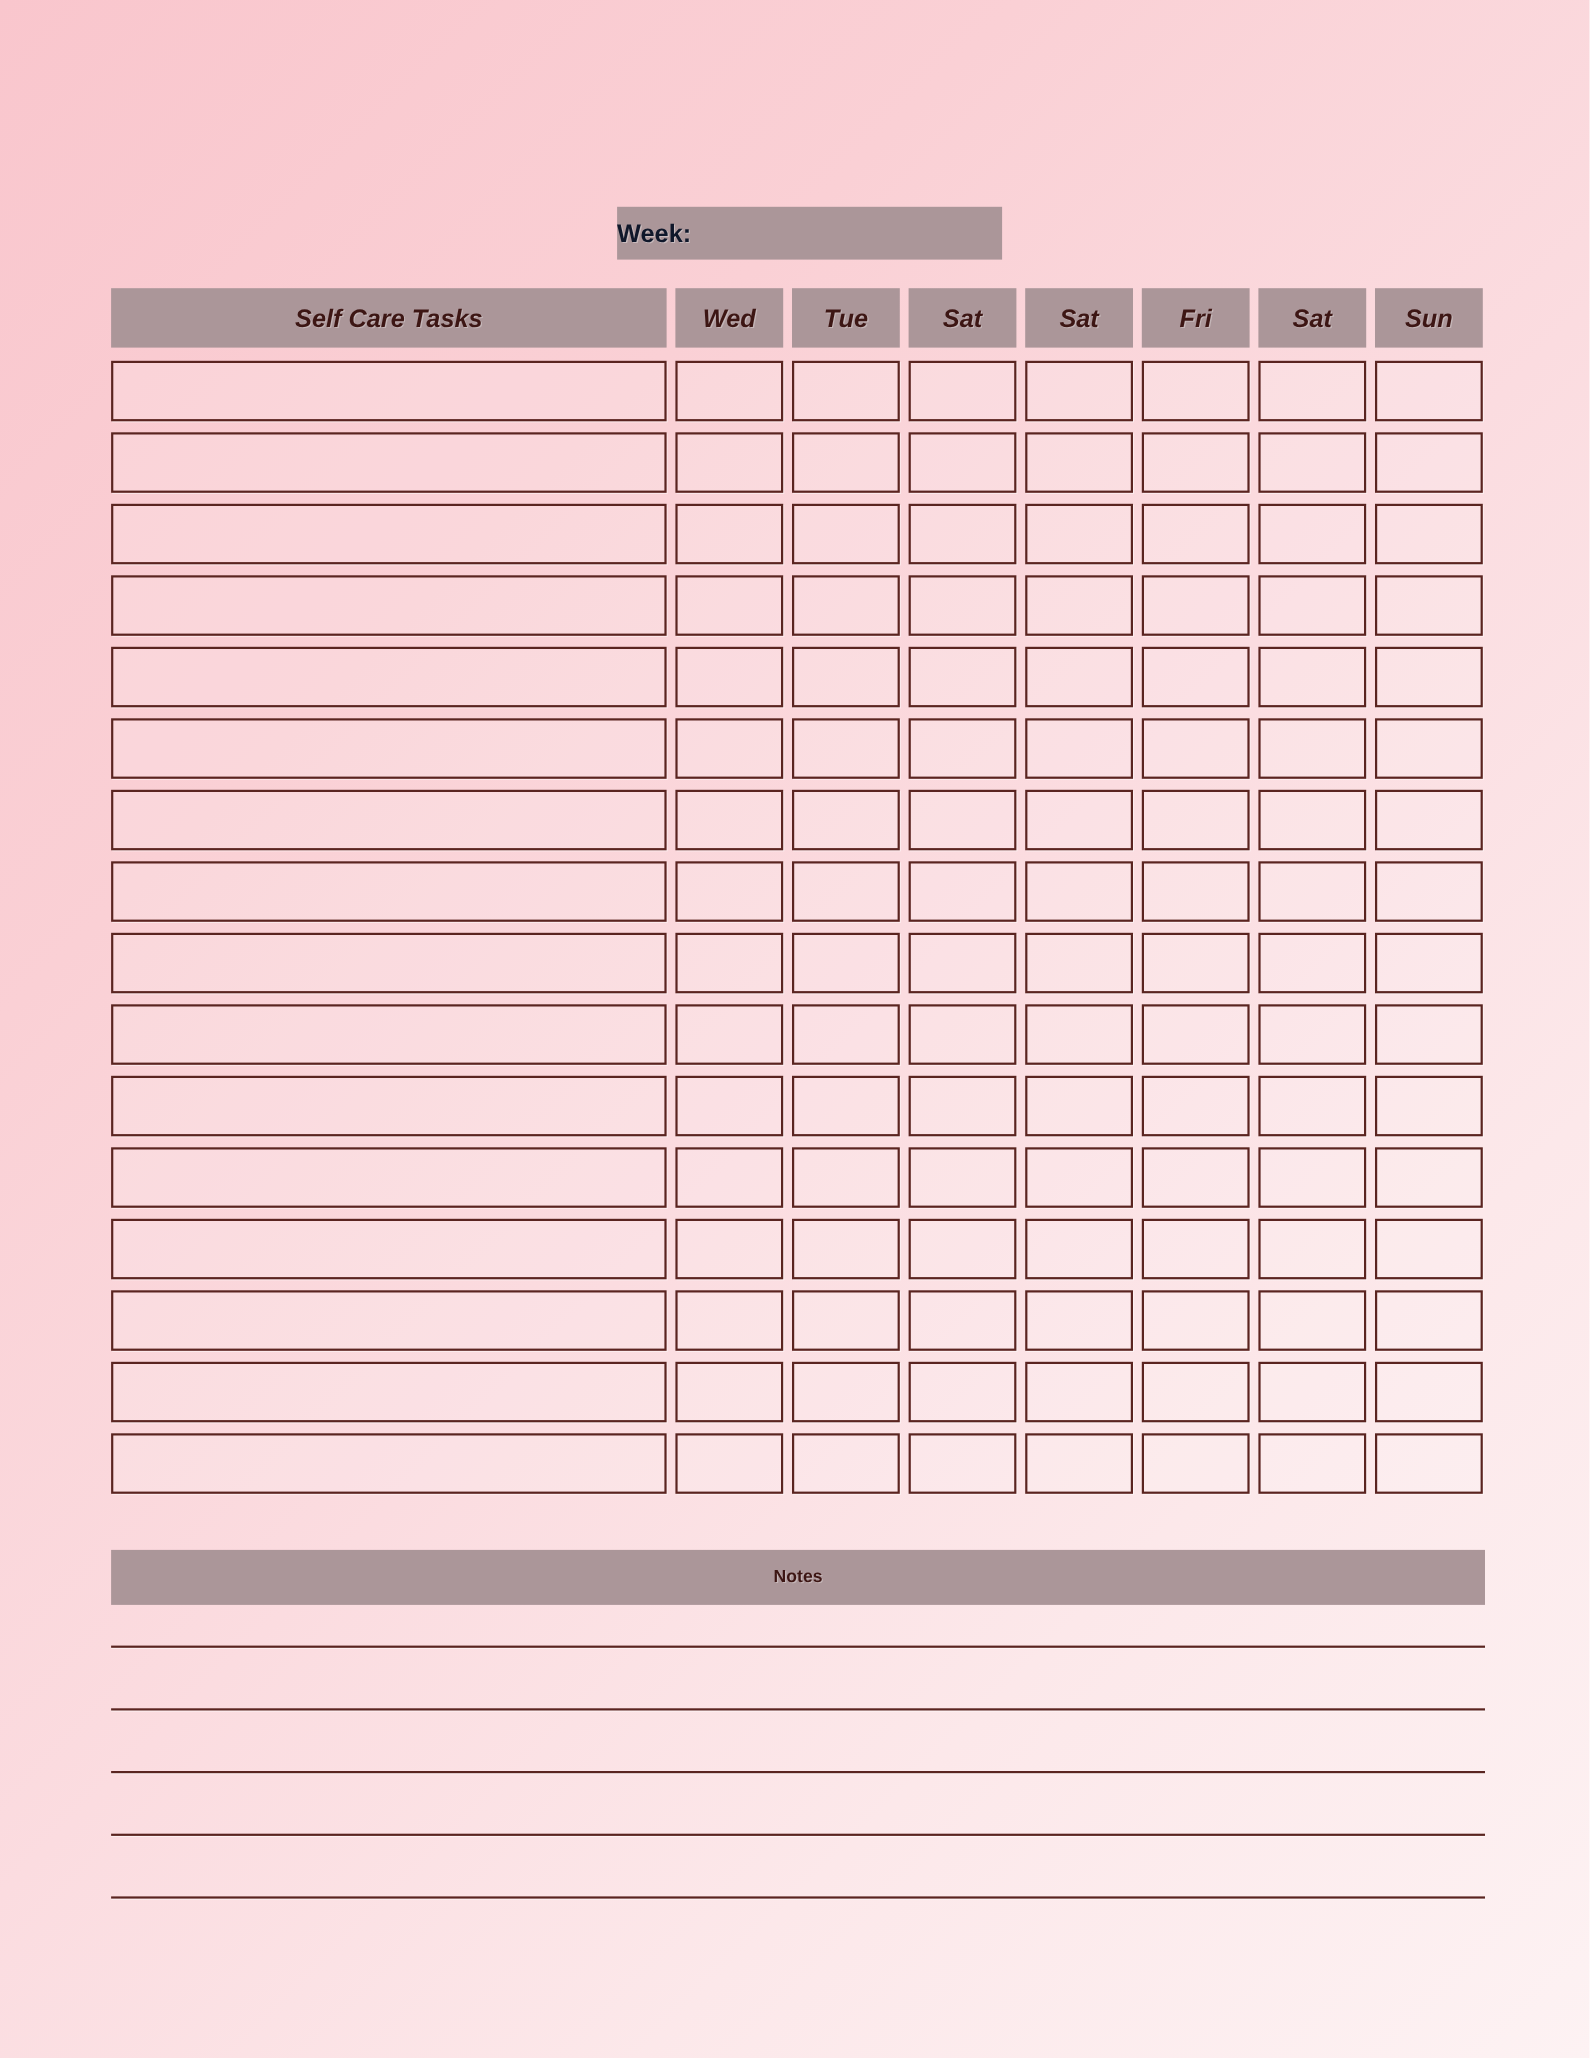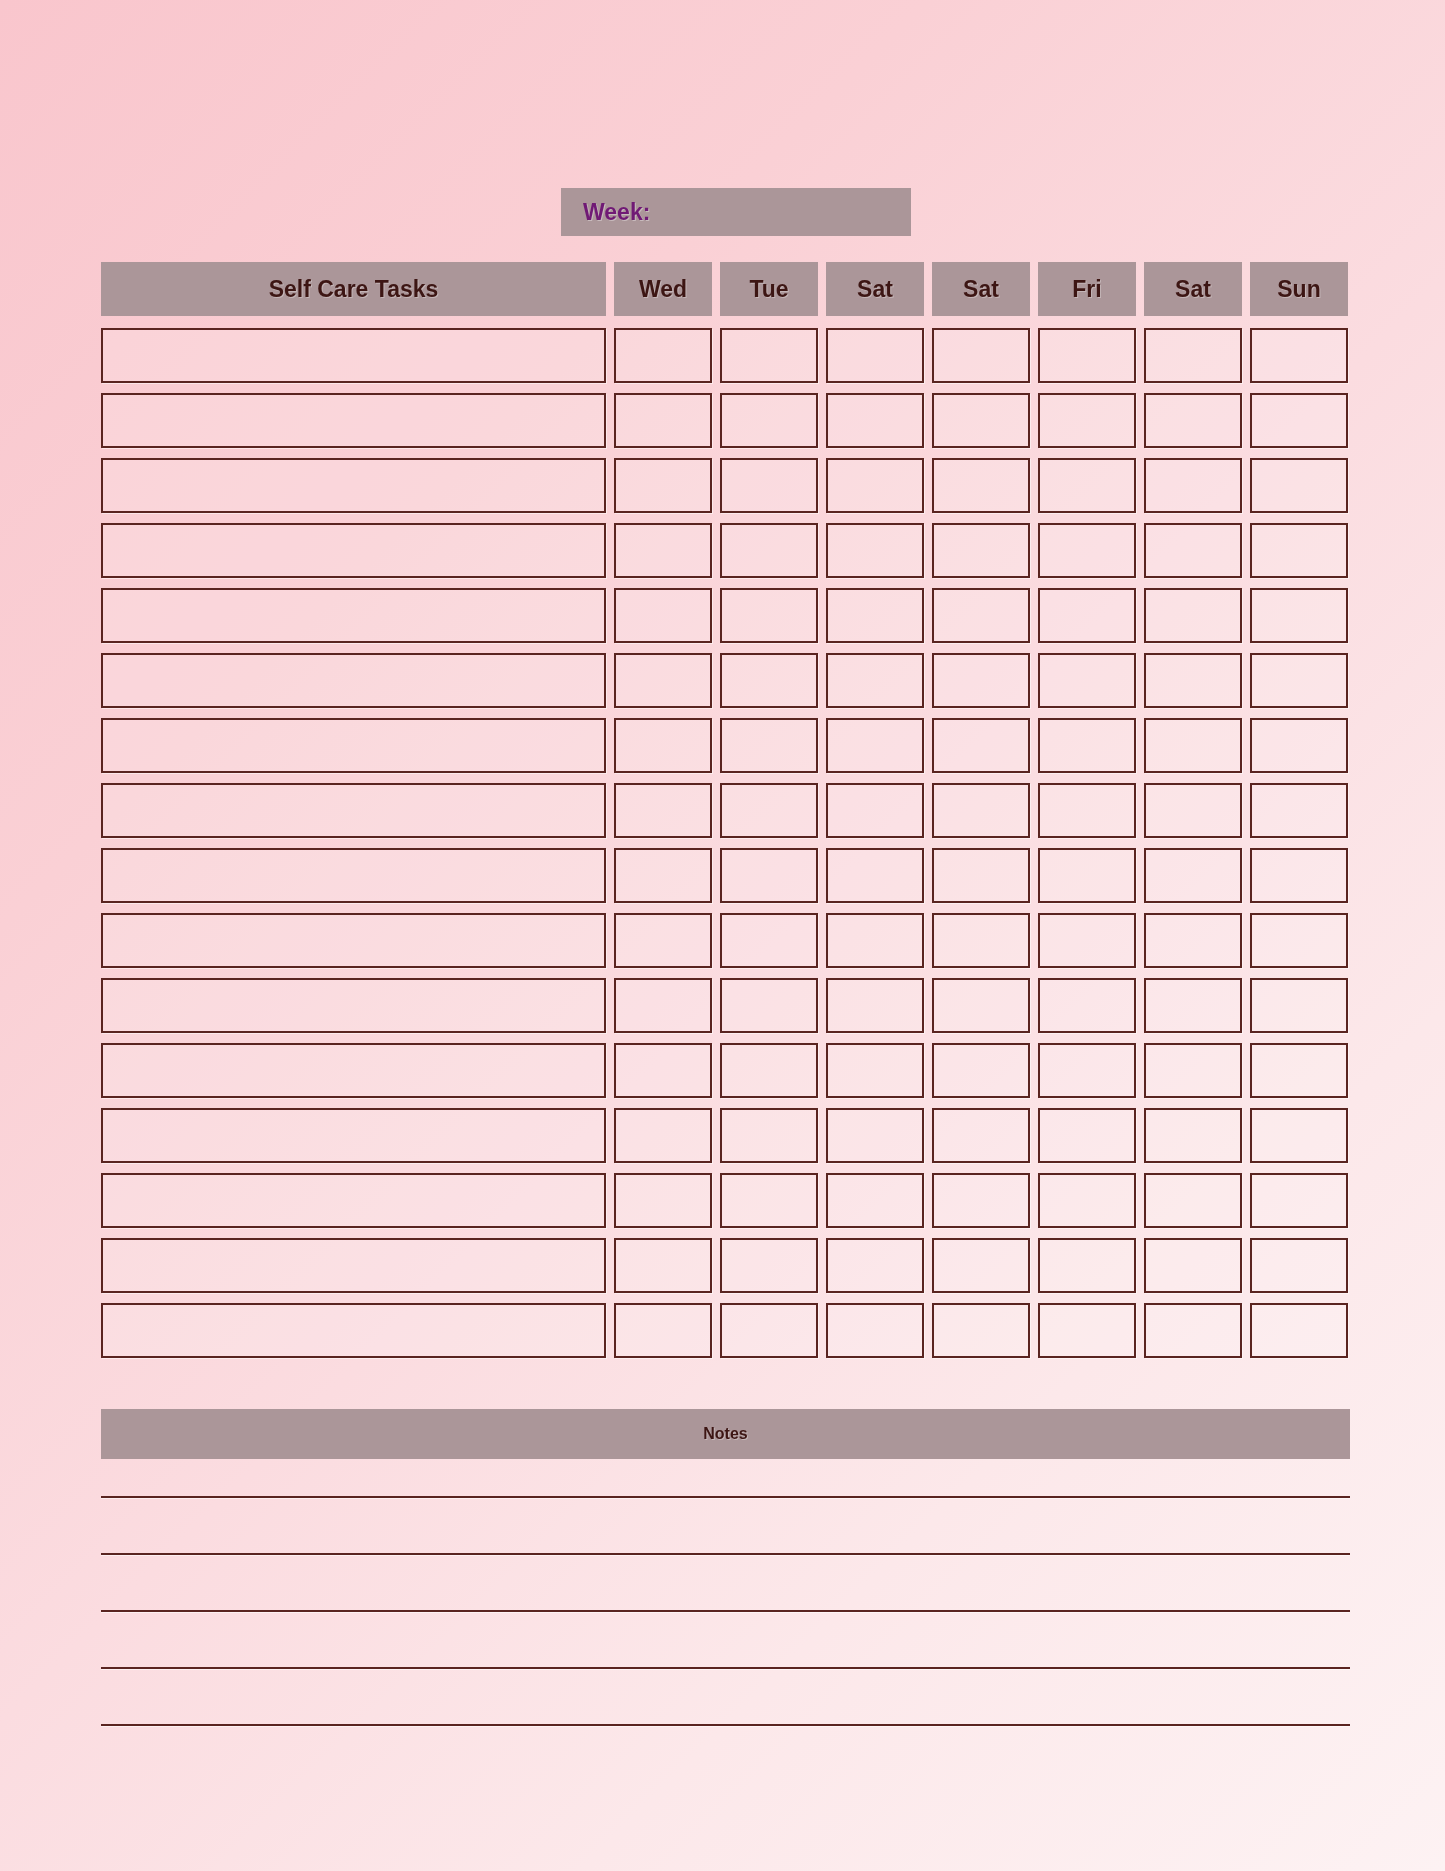--- a/index.html
+++ b/index.html
@@ -49,33 +49,33 @@
     position: absolute;
     left: 561px;
     top: 188px;
     width: 350px;
     height: 48px;
     background: #ab9699;
     display: flex;
     align-items: center;
   }
   .week-bar .week-label {
-    padding-left: 22px;
     font-size: 23px;
     font-weight: bold;
-    color: #701a75;
+    color: #0f172a;
     text-shadow: 1px 1px 0 rgba(255,255,255,0.35);
   }
 
   
   .grid {
     position: absolute;
     left: 101px;
     top: 262px;
     width: 1249px;
+    font-style: italic;
   }
 
   .grid-row {
     display: flex;
     gap: 8px;
     margin-bottom: 10px;
   }
 
   .head-row { margin-bottom: 12px; }
 

